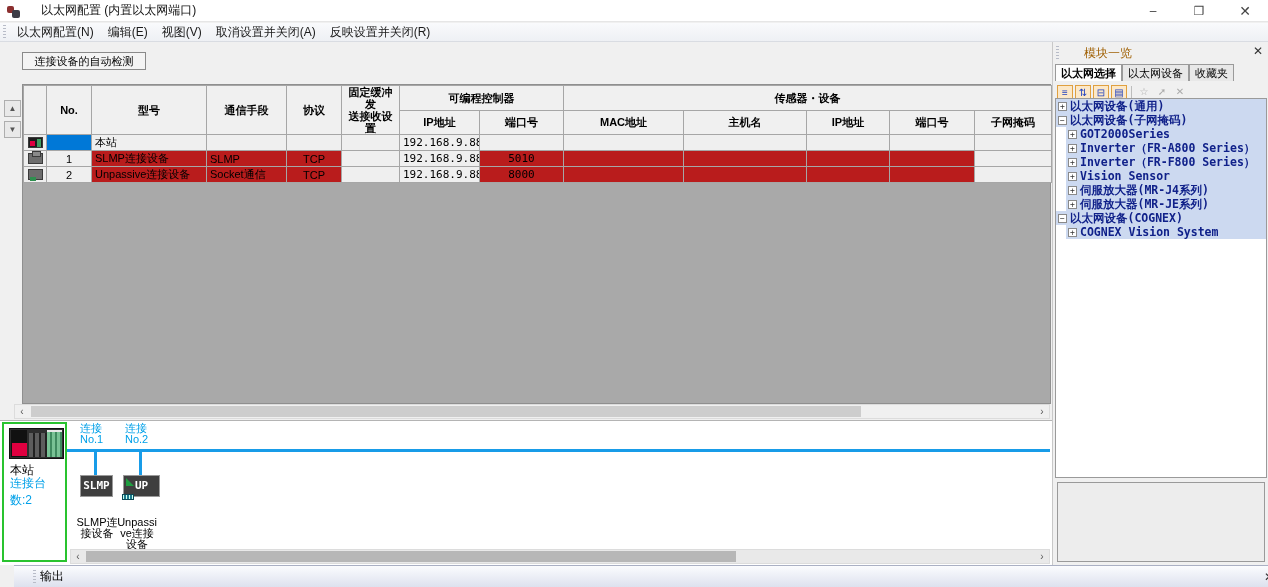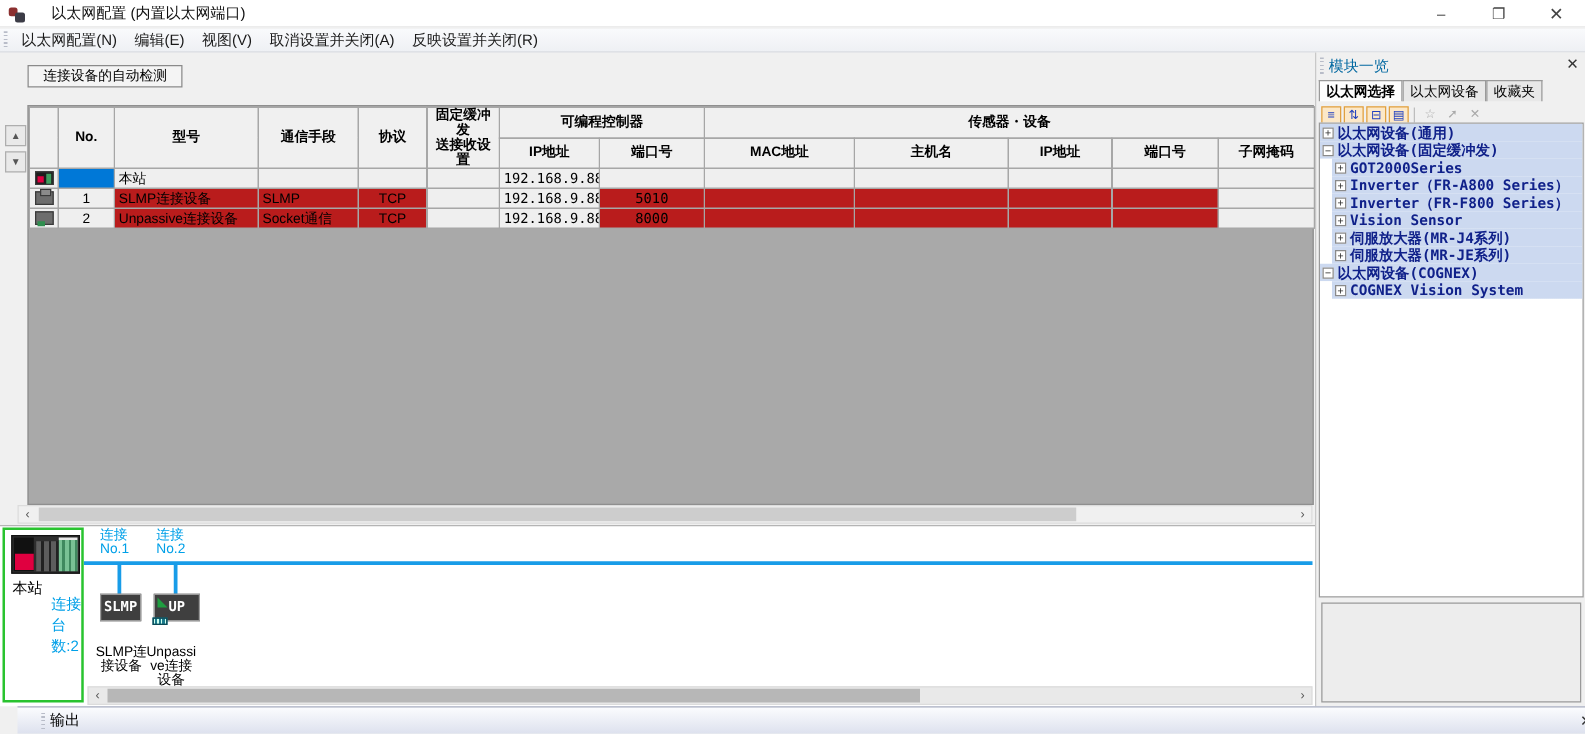--- a/index.html
+++ b/index.html
@@ -53,35 +53,35 @@
 
   
   #diagram { position:absolute; left:0; top:420px; width:1052px; height:145px; background:#ffffff; border-top:1px solid #b4b4b4; }
   #host-box { position:absolute; left:2px; top:1px; width:65px; height:140px; background:#fff; border:2px solid #29c32f; }
   #plc-img { position:absolute; left:5px; top:4px; width:55px; height:31px; background:#2e2e2e; border:1px solid #111; }
   #plc-img .blk { position:absolute; left:1px; top:1px; width:16px; height:27px; background:#111; }
   #plc-img .red { position:absolute; left:2px; bottom:2px; width:15px; height:13px; background:#e00040; }
   #plc-img .slats { position:absolute; left:19px; top:4px; width:18px; height:24px; background:repeating-linear-gradient(90deg,#5d5d5d 0 4px,#222 4px 6px); }
   #plc-img .grn { position:absolute; right:1px; top:1px; width:15px; height:27px; background:repeating-linear-gradient(90deg,#79c295 0 3px,#3f8a5f 3px 5px); border-top:2px solid #e8e8e8; }
   #host-label { position:absolute; left:6px; top:38px; font-size:12px; }
-  #host-count { position:absolute; left:6px; top:51px; font-size:12px; color:#00a0e8;margin-left:31px; }
+  #host-count { position:absolute; left:6px; top:51px; font-size:12px; color:#00a0e8; }
   #eth-line { position:absolute; left:67px; top:28px; width:983px; height:3px; background:#189ce8; }
   .drop-line { position:absolute; top:31px; width:3px; height:23px; background:#189ce8; }
   .conn-label { position:absolute; top:2px; font-size:11px; line-height:11px; color:#00a0e8; white-space:pre-line; }
   .dev-box { position:absolute; top:54px; height:22px; background:#3f3f3f; border:1px solid #9a9a9a; color:#fff; font-weight:bold; font-size:11px; text-align:center; line-height:20px; }
   .flag { position:absolute; left:2px; top:2px; width:0; height:0; border-left:8px solid #1f9e40; border-top:8px solid transparent; }
   .tag { position:absolute; left:-2px; bottom:-4px; width:12px; height:6px; background:#1b7a8c; border:1px solid #0c4a56; background-image:repeating-linear-gradient(90deg,#cfe 0 1px,transparent 1px 3px); }
   .dev-caption { position:absolute; top:96px; font-size:11px; line-height:11px; text-align:center; white-space:pre-line; }
   #diagram-hscroll { left:70px; top:128px; width:980px; background:#e9e9e9; }
   #diagram-hscroll .hs-thumb { left:15px; width:650px; background:#b7b7b7; }
 
   
   #sidebar { position:absolute; left:1052px; top:42px; width:216px; height:523px; background:#f0f0f0; border-left:1px solid #c8c8c8; }
   #sb-title { position:absolute; left:0; top:2px; width:216px; height:18px; display:flex; align-items:center; }
-  #sb-title-text { font-size:12px; color:#0369a1; }
+  #sb-title-text { font-size:12px; color:#a16207;margin-left:21px; }
   #sb-close { position:absolute; right:6px; top:0; color:#333; font-size:12px; }
   #sb-tabs { position:absolute; left:2px; top:22px; height:18px; display:flex; }
   .sb-tab { border:1px solid #9a9a9a; border-bottom:none; padding:1px 5px 0 5px; font-size:11px; background:#e8e8e8; height:17px; }
   .sb-tab.active { background:#fdfdfd; font-weight:bold;text-align:right; }
   #sb-tools { position:absolute; left:4px; top:42px; height:17px; display:flex; gap:2px; align-items:center; }
   .tool { width:16px; height:15px; font-size:10px; line-height:14px; text-align:center; }
   .tool.on { border:1px solid #e0a040; background:#fce8c8; color:#2040c0; }
   .tool.off { color:#aaa; }
   .tool-sep { width:1px; height:13px; background:#bdbdbd; margin:0 2px; }
   #sb-tree { position:absolute; left:2px; top:56px; width:212px; height:380px; background:#fff; border:1px solid #9a9a9a; overflow:hidden; font-family:"DejaVu Sans Mono", monospace; }
@@ -278,21 +278,21 @@
       <div class="tool off">➚</div>
       <div class="tool off">✕</div>
     </div>
   <div id="sb-tree">
       <div class="tree-item">
         <span class="tw">+</span>
         <span>以太网设备(通用)</span>
       </div>
       <div class="tree-item">
         <span class="tw">−</span>
-        <span>以太网设备(固定缓冲发)</span>
+        <span>以太网设备(子网掩码)</span>
       </div>
       <div class="tree-item lvl1">
         <span class="tw">+</span>
         <span>GOT2000Series</span>
       </div>
       <div class="tree-item lvl1">
         <span class="tw">+</span>
         <span>Inverter（FR-A800 Series）</span>
       </div>
       <div class="tree-item lvl1">

